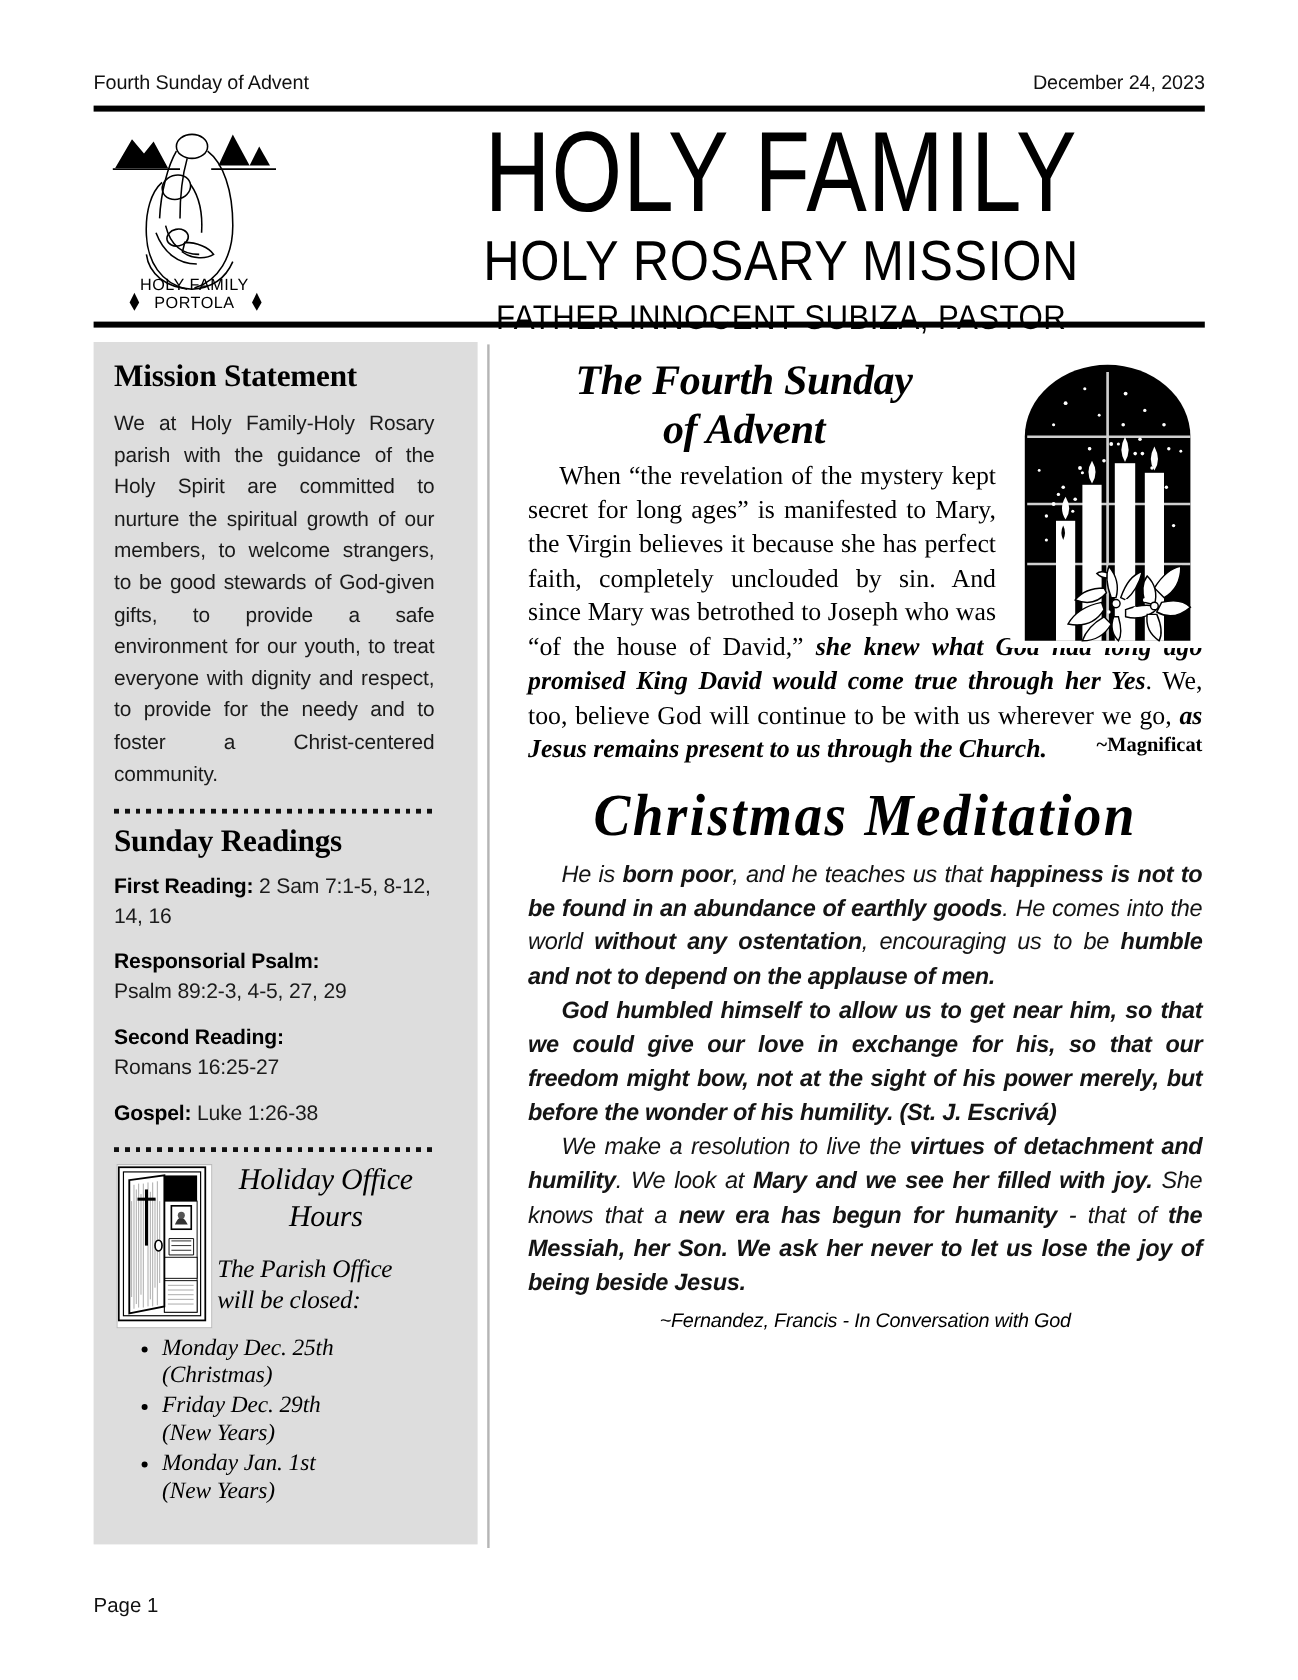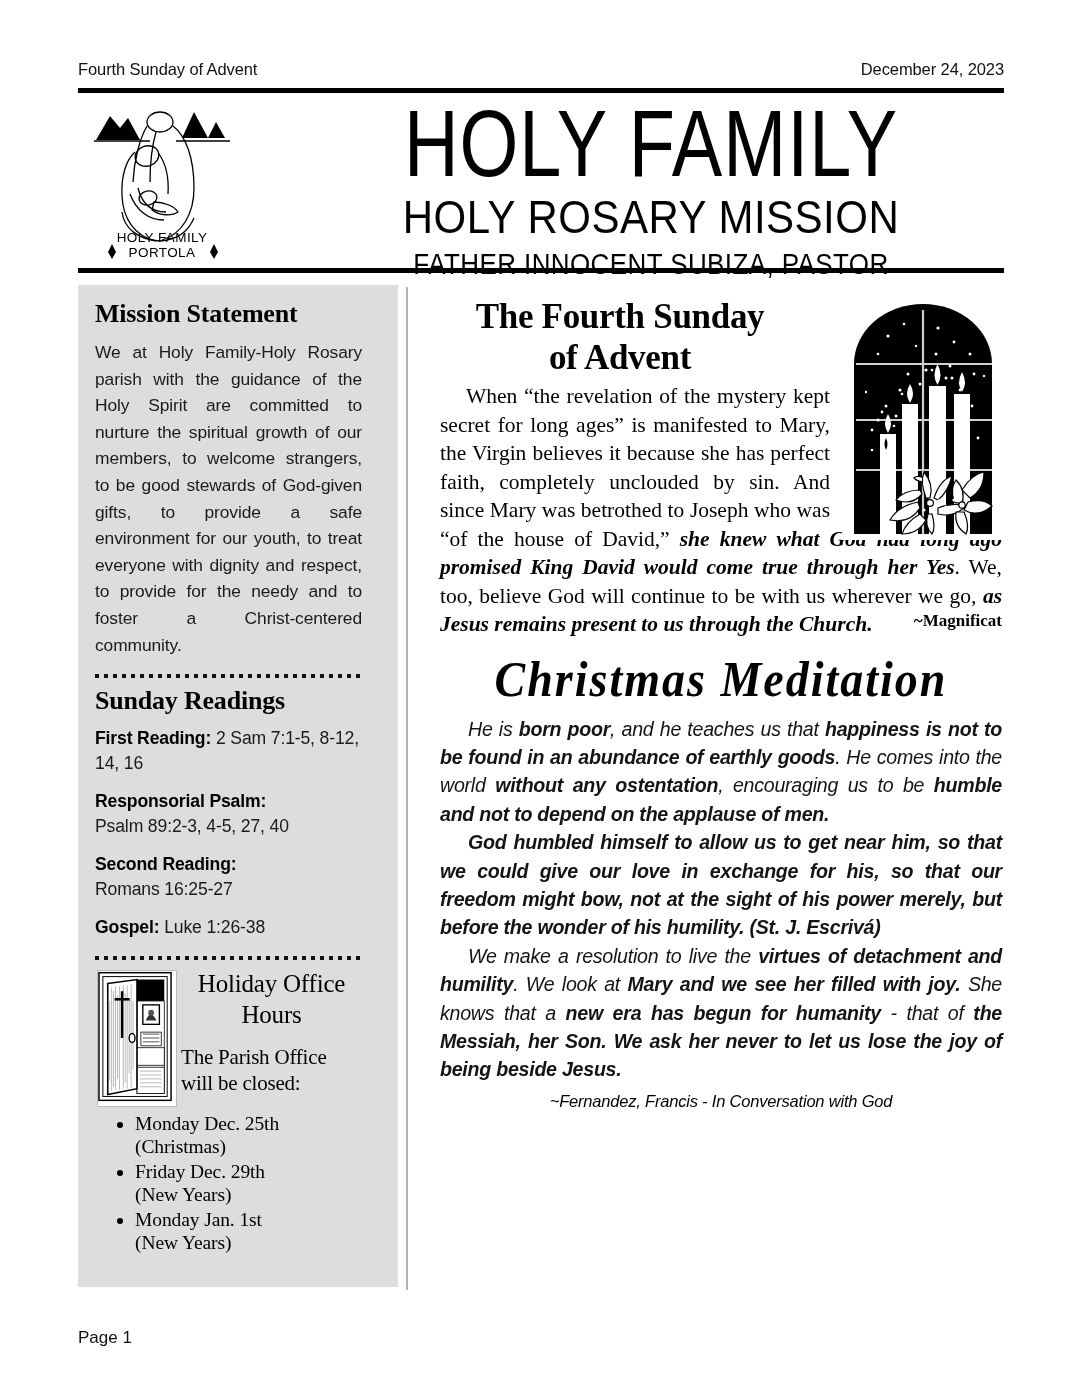--- a/index.html
+++ b/index.html
@@ -127,21 +127,21 @@
       #111 0px, #111 4px, transparent 4px, transparent 9px);
     background-size: 100% 4px;
     background-position: 0 2px;
     background-repeat: repeat-x;
   }
   .readings { font-size: 17.6px; line-height: 25px; color: #1a1a1a; }
   .reading-row { margin-bottom: 13px; letter-spacing: -0.15px; }
   .reading-row b { color: #000; }
 
   
-  .holiday-wrap { margin-top: 6px; position: relative; }
+  .holiday-wrap { margin-top: 6px; position: relative; font-style: italic; }
   .door-img {
     position: absolute;
     left: 2px; top: 2px;
     width: 78px; height: 135px;
     background: #fff;
     border: 1px solid #bbb;
   }
   .holiday-title {
     font-family: "Liberation Serif", serif;
     font-size: 25px;
@@ -180,20 +180,21 @@
 
   
   .main {
     position: absolute;
     left: 440px; top: 288px;
     width: 562px;
   }
   .advent-title {
     font-family: "Liberation Serif", serif;
     font-weight: bold;
+    font-style: italic;
     font-size: 35px;
     line-height: 41px;
     text-align: center;
     width: 360px;
     margin: 8px 0 4px 0;
     letter-spacing: -0.3px;
   }
   .candle-img {
     position: absolute;
     right: -2px; top: 14px;
@@ -326,21 +327,21 @@
     <p class="sb-body">We at Holy Family-Holy Rosary parish with the guidance of the Holy Spirit are committed to nurture the spiritual growth of our members, to welcome strangers, to be good stewards of God-given gifts, to provide a safe environment for our youth, to treat everyone with dignity and respect, to provide for the needy and to foster a Christ-centered community.</p>
 
     <div class="dotted"></div>
 
     <h2 class="sb-heading">Sunday Readings</h2>
     <div class="readings">
       <div class="reading-row">
         <b>First Reading:</b><span> 2 Sam 7:1-5, 8-12, 14, 16</span>
       </div>
       <div class="reading-row">
-        <b>Responsorial Psalm:</b><br><span>Psalm 89:2-3, 4-5, 27, 40</span>
+        <b>Responsorial Psalm:</b><br><span>Psalm 89:2-3, 4-5, 27, 29</span>
       </div>
       <div class="reading-row">
         <b>Second Reading:</b><br><span>Romans 16:25-27</span>
       </div>
       <div class="reading-row">
         <b>Gospel:</b><span> Luke 1:26-38</span>
       </div>
     </div>
 
     <div class="dotted"></div>

